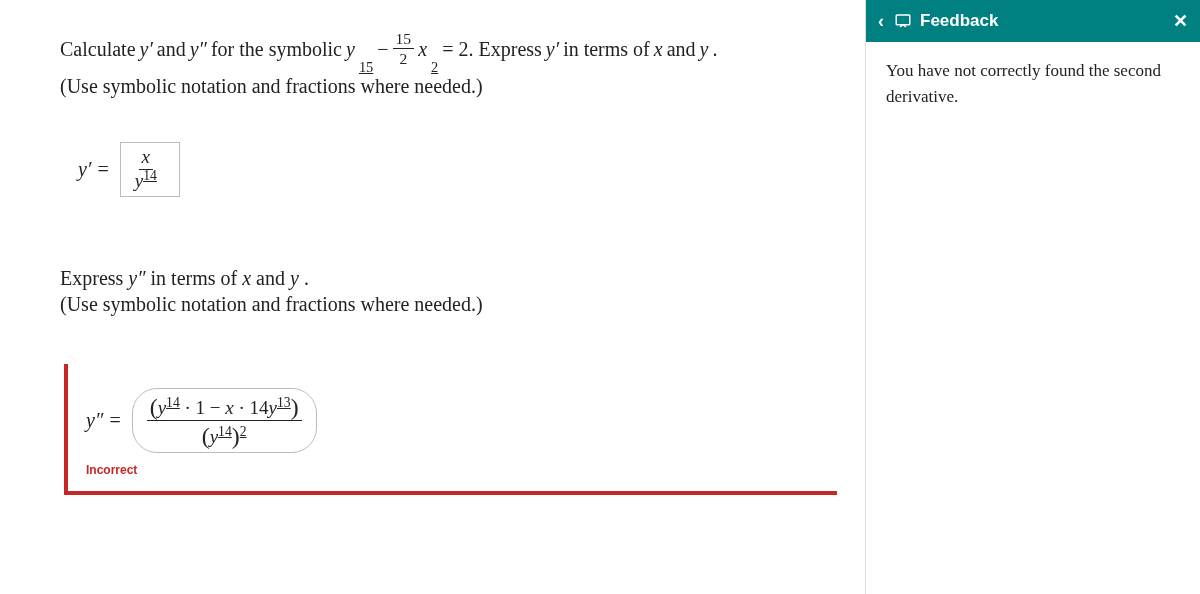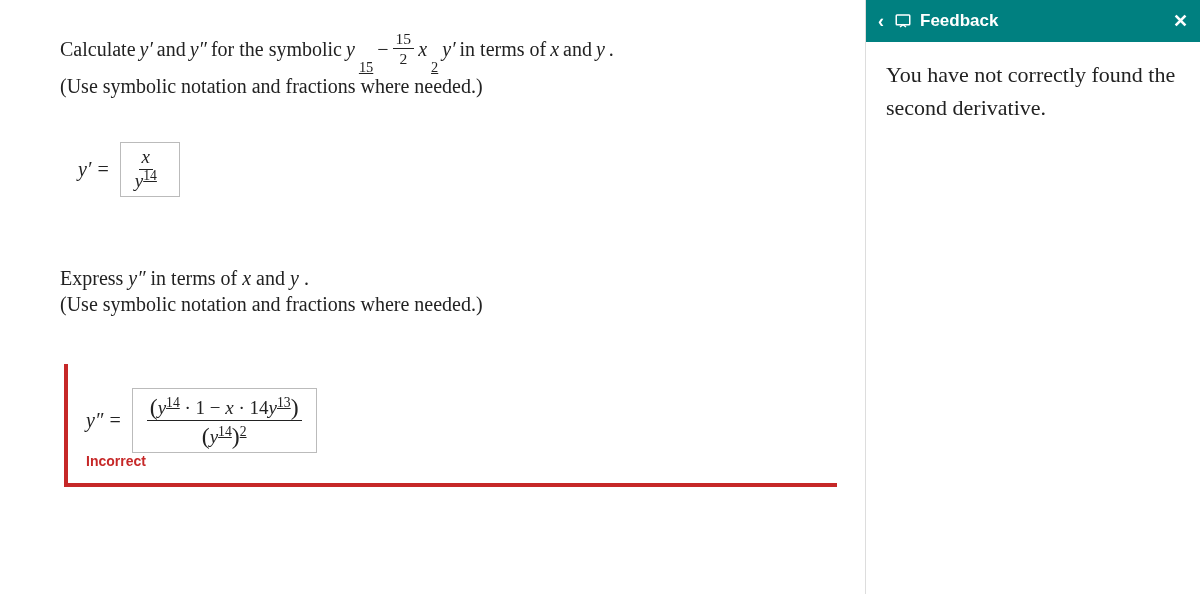--- a/index.html
+++ b/index.html
@@ -38,57 +38,58 @@
     margin-right: 10px;
     font-size: 18px;
     line-height: 1;
     cursor: pointer;
   }
   .feedback-header .fb-icon { margin-right: 8px; display:inline-flex; align-items:center;}
   .feedback-header .spacer { flex:1; }
   .feedback-header .close { cursor:pointer; font-size:18px; }
   .feedback-body {
     padding: 16px 20px;
-    font-size: 22px;
+    font-size: 17px;
     line-height: 1.5;
   }
   .feedback-body p { margin-bottom: 22px; }
   .question-line { line-height: 1.8; margin-bottom: 8px; }
   .hint-line { margin-bottom: 44px; }
   .answer-row { display:flex; align-items:center; margin-left: 18px; margin-bottom: 40px; }
   .answer-label { font-style: italic; margin-right: 10px; white-space: nowrap; }
   .input-box {
     border: 1px solid #bbb;
     padding: 4px 14px;
     min-width: 60px;
     font-size: 20px;
     line-height: 1.3;
     background: #fff;
     font-family: 'Times New Roman', serif;
   }
-  .input-box.wide { min-width: 180px; }
+  .input-box.wide { min-width: 180px; border-radius: 25px; }
   .frac { display:inline-flex; flex-direction:column; align-items:center; vertical-align:middle; font-size:0.95em; line-height:1.1; }
   .frac .num { border-bottom:1px solid #222; padding:0 3px 1px; }
   .frac .den { padding-top:1px; }
   .frac.sm { font-size:0.78em; vertical-align: 0.15em;}
   sup { font-size:0.72em; vertical-align: super; line-height:0;text-decoration:underline;}
   .section-text { margin-bottom: 3px; }
   .incorrect-wrap {
     border-left: 4px solid #c62828;
     border-bottom: 4px solid #c62828;
     padding: 24px 18px 14px 18px;
     margin-left: 4px;
     margin-right: 0;
     position: relative;
   }
   .incorrect-label {
     color: #c62828;
     font-family: Arial, Helvetica, sans-serif;
-    font-size: 14px;
+    font-size: 12px;
     font-weight: 600;
+    margin-top: 10px;
   }
   .math-italic { font-style: italic; }
   .eqline { display: inline-flex; align-items: flex-end; gap: 4px; flex-wrap: wrap; margin-top: 12px; }
   .bigparen { font-size: 1.25em; position: relative; top: 1px;}
 </style>
 </head>
 <body>
 
 <div class="main-panel">
 
@@ -101,20 +102,21 @@
       <span> for the symbolic </span>
       <span class="math-italic">y</span>
         <sup>15</sup>
       <span> − </span>
       <span class="frac sm">
         <span class="num">15</span>
         <span class="den">2</span>
       </span>
       <span class="math-italic">x</span>
         <sup>2</sup>
+      <span> = 2. Express </span>
       <span class="math-italic">y′</span>
       <span> in terms of </span>
       <span class="math-italic">x</span>
       <span> and </span>
       <span class="math-italic">y</span>
       <span>.</span>
     </span>
   </div>
 
   <div class="hint-line">(Use symbolic notation and fractions where needed.)</div>

